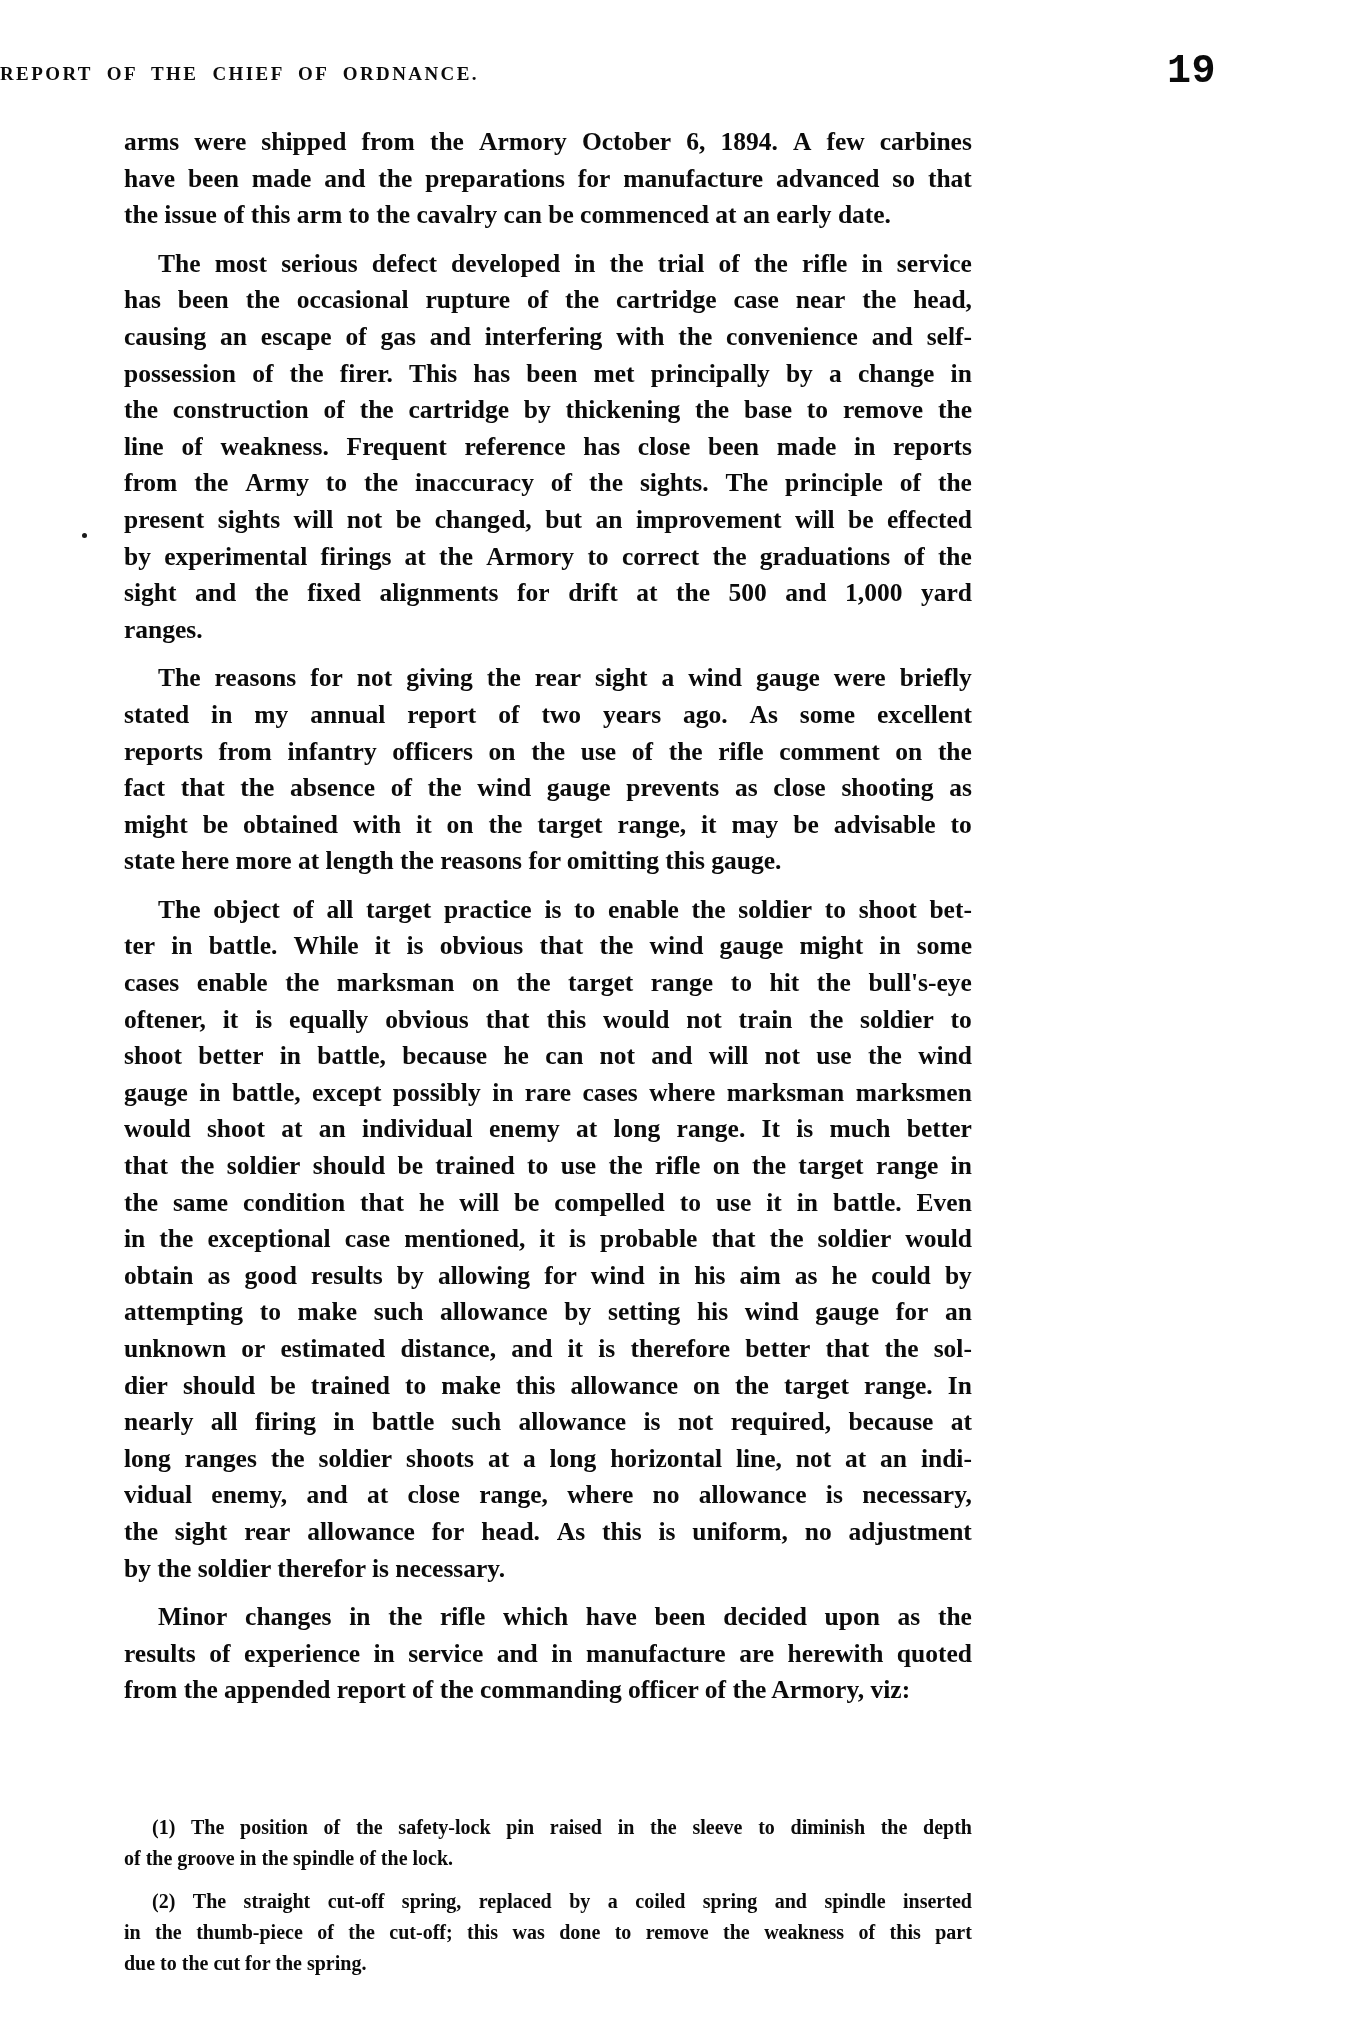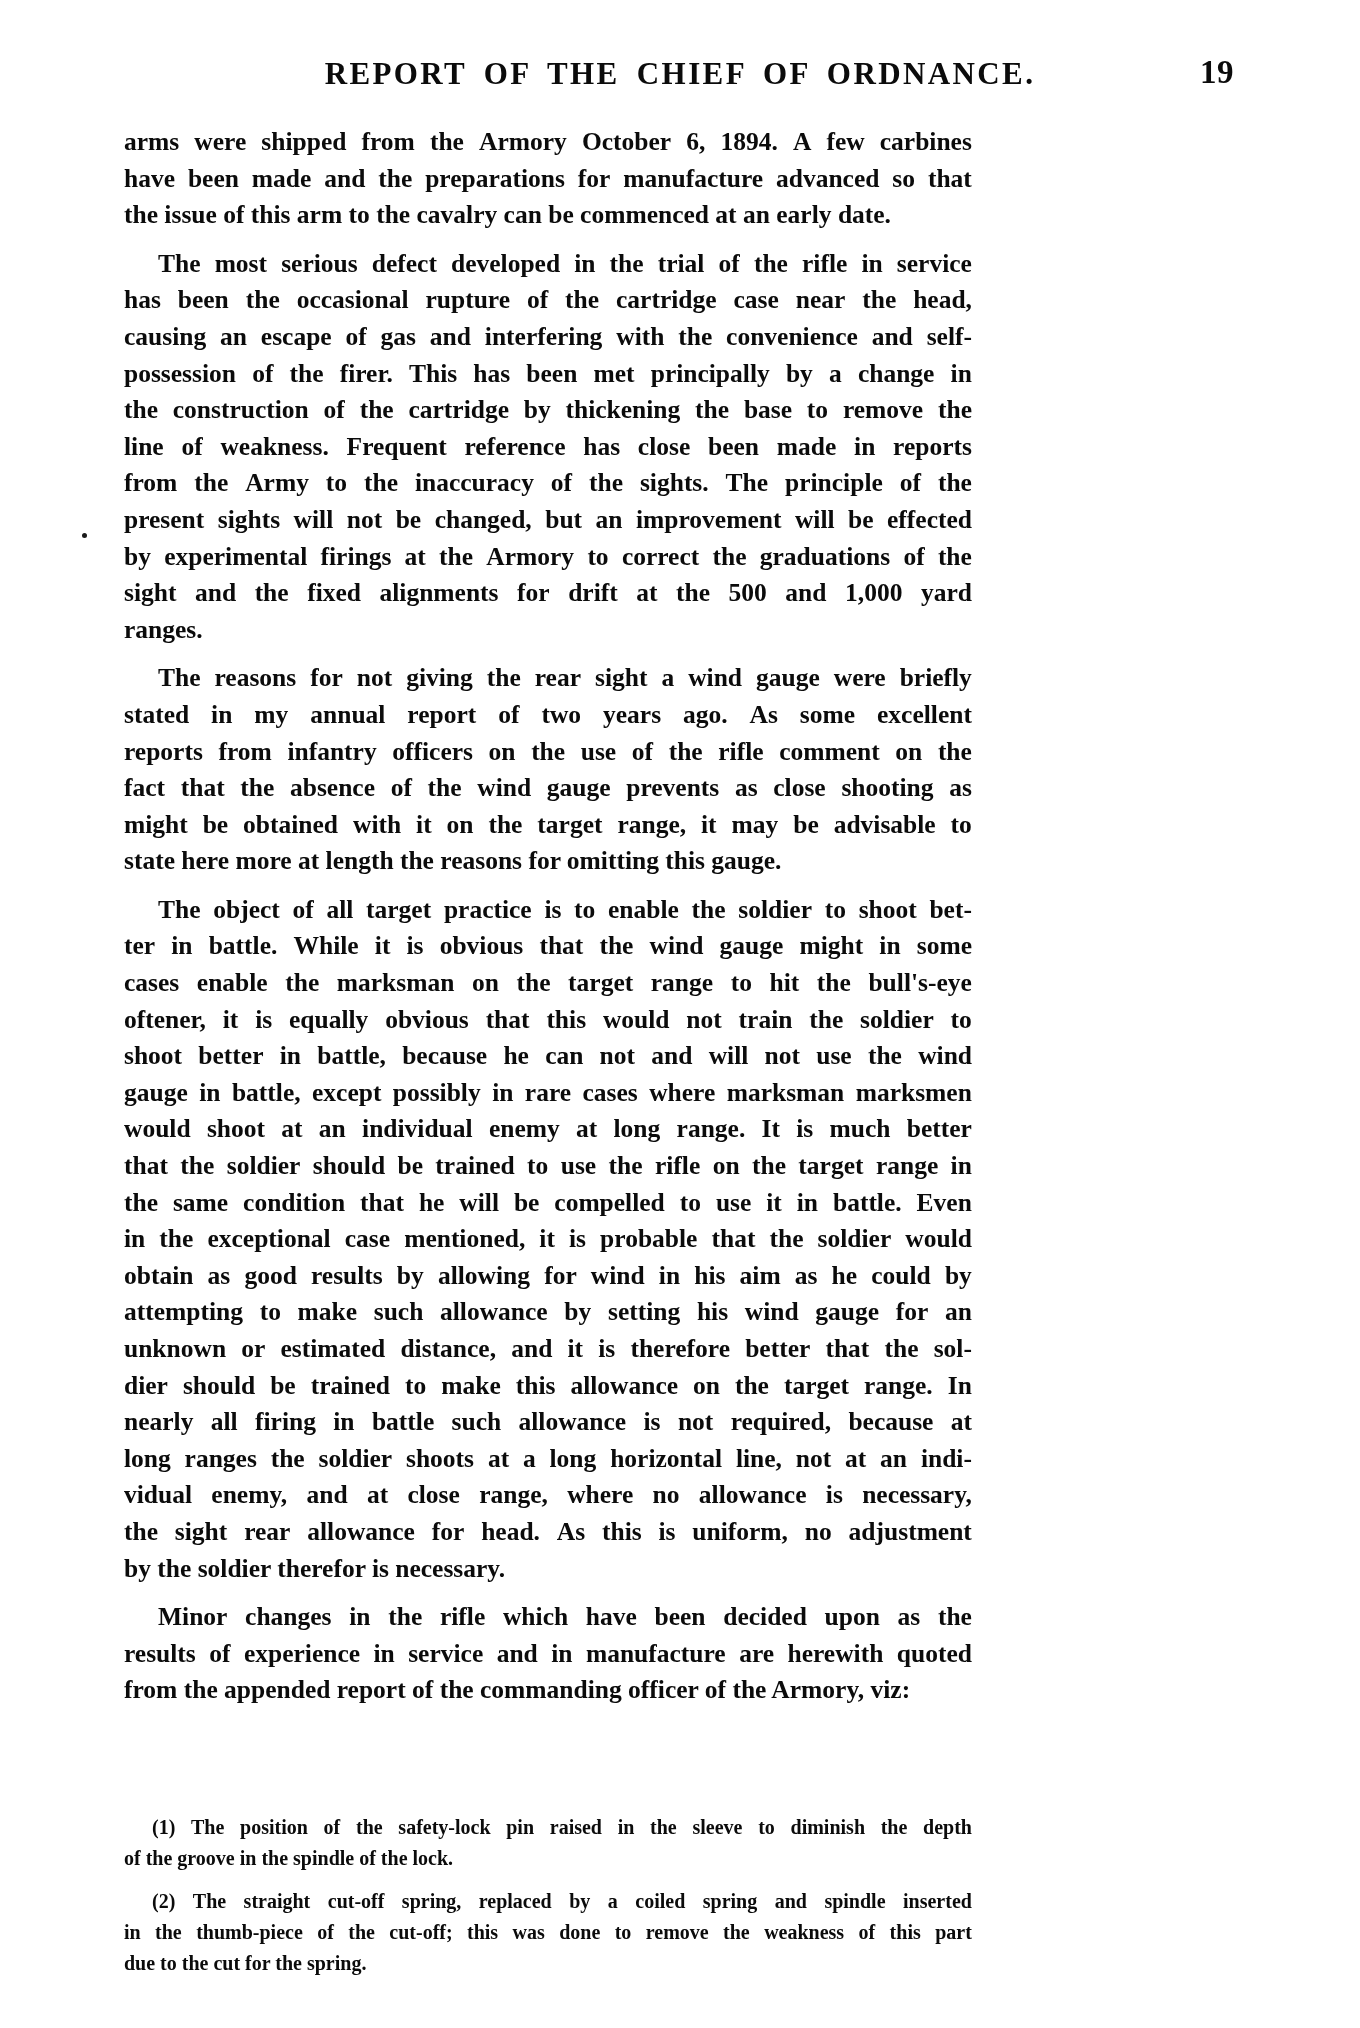--- a/index.html
+++ b/index.html
@@ -25,36 +25,37 @@
     left: 0;
     top: 58px;
     width: 1360px;
     height: 36px;
   }
   .head-title {
     position: absolute;
     left: 0;
     top: 0;
     width: 1360px;
-    text-align: center;
-    font-size: 31px;
+    text-align: left;
+    font-size: 19px;
     font-weight: bold;
     letter-spacing: 2.4px;
     word-spacing: 7px;
     line-height: 32px;
     white-space: pre;
   }
   .head-folio {
     position: absolute;
-    right: 126px;
+    right: 144px;
     top: -6px;
-    font-size: 33px;
+    font-size: 40px;
     font-weight: bold;
     line-height: 40px;
     letter-spacing: 0.5px;
+    font-family: Liberation Mono, monospace;
   }
 
   
   .textblock {
     position: absolute;
     left: 112px;
     top: 112px;
     width: 848px;
   }
 

